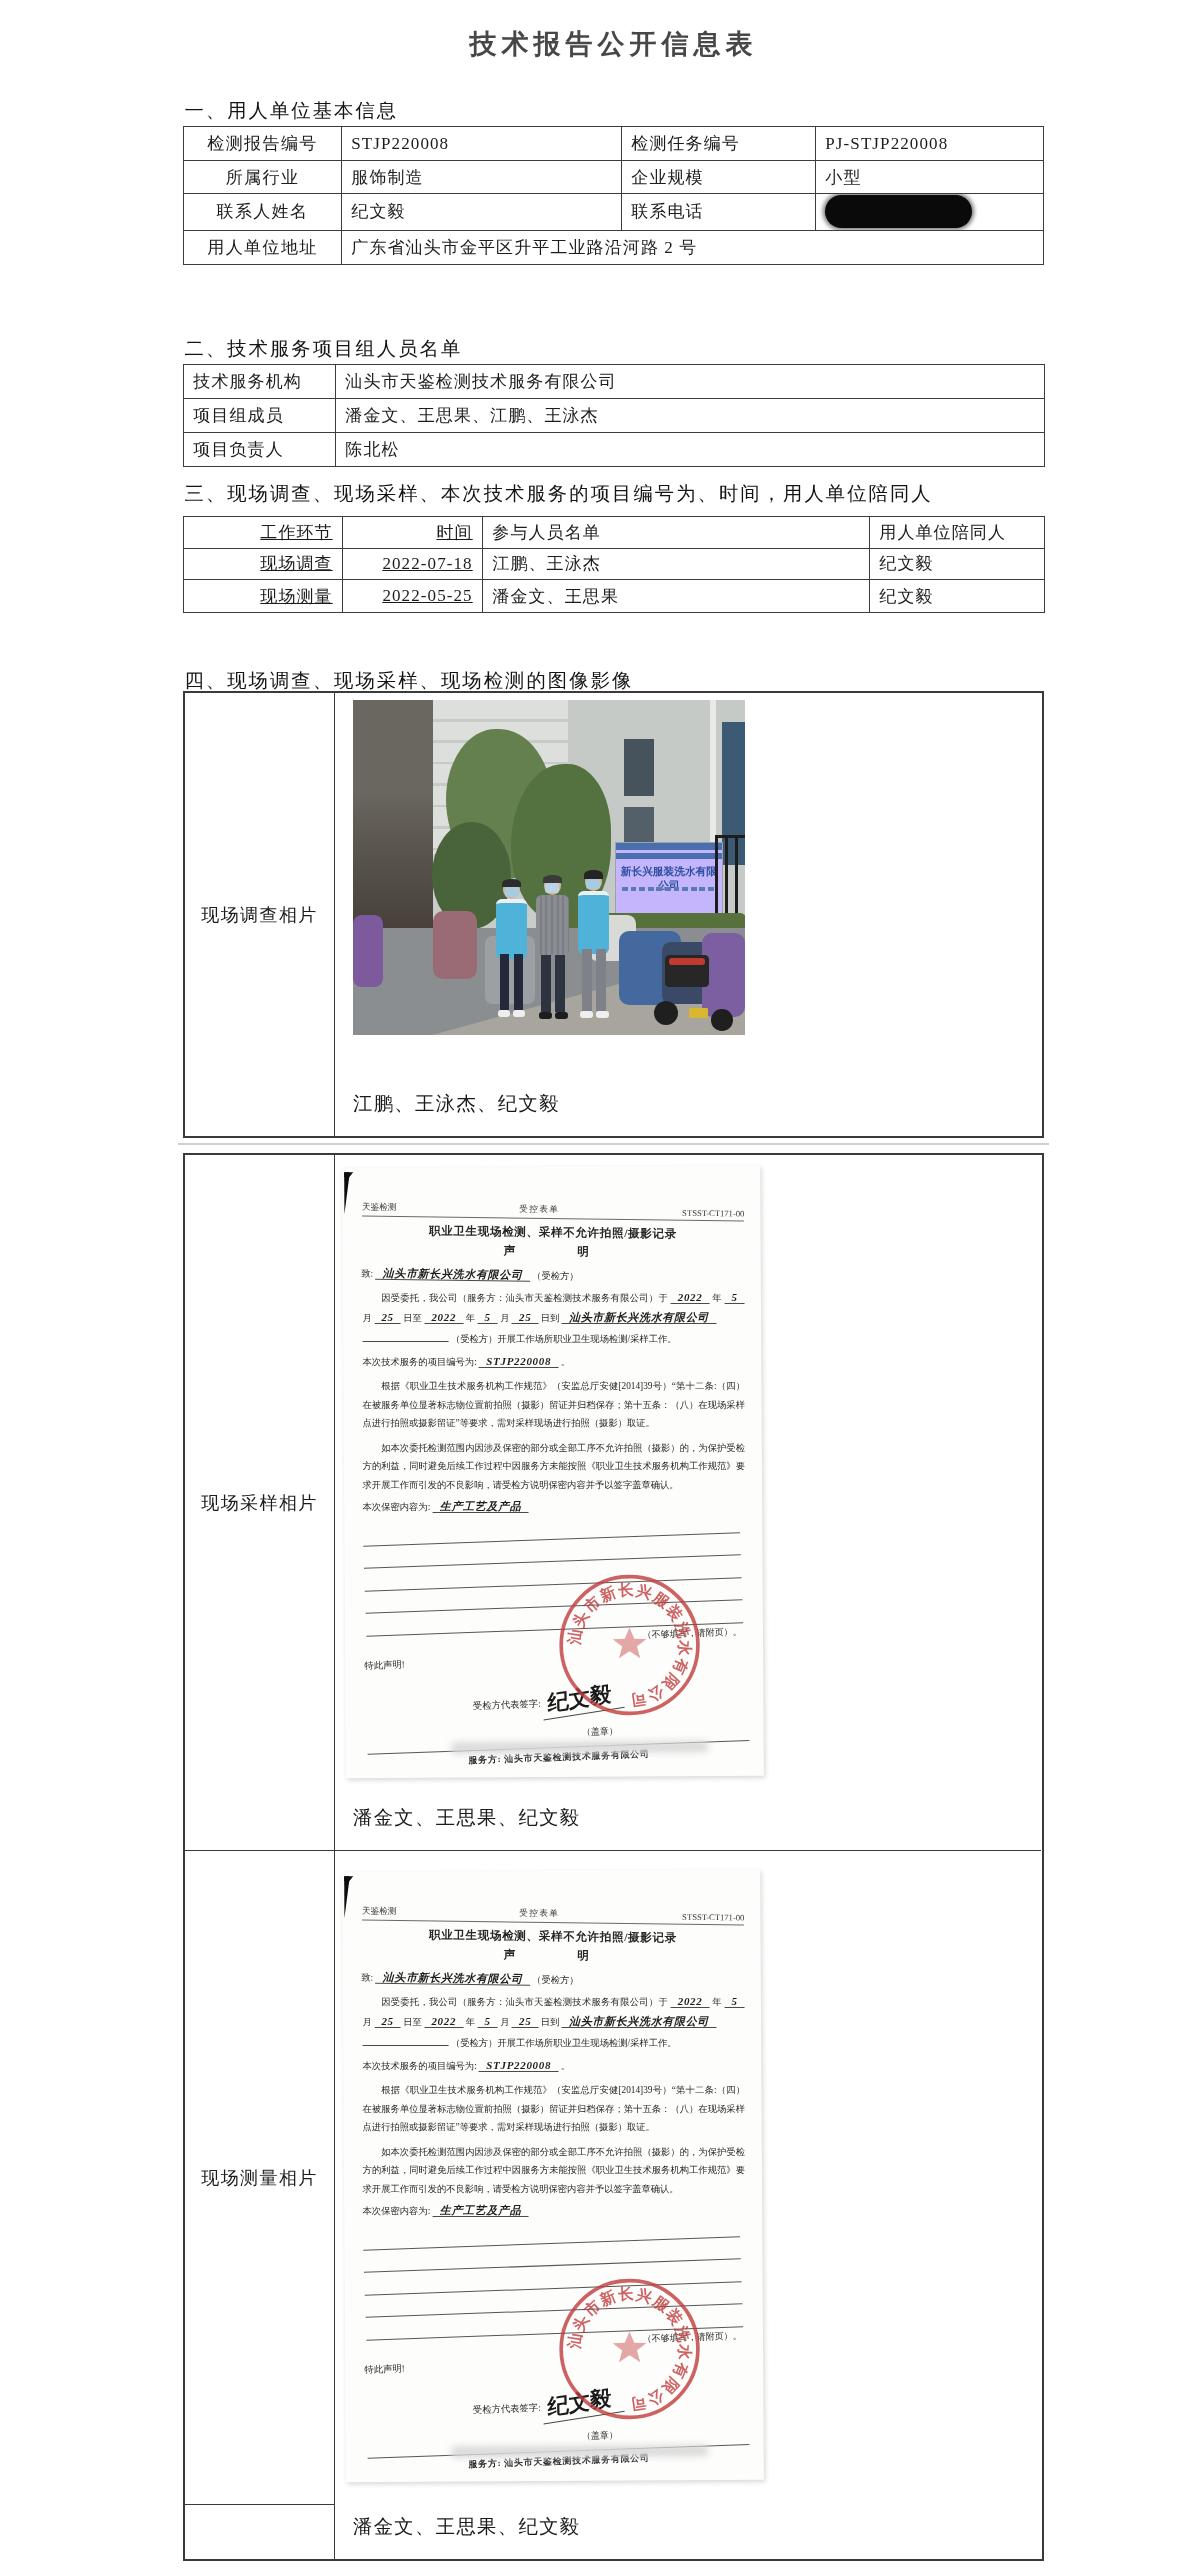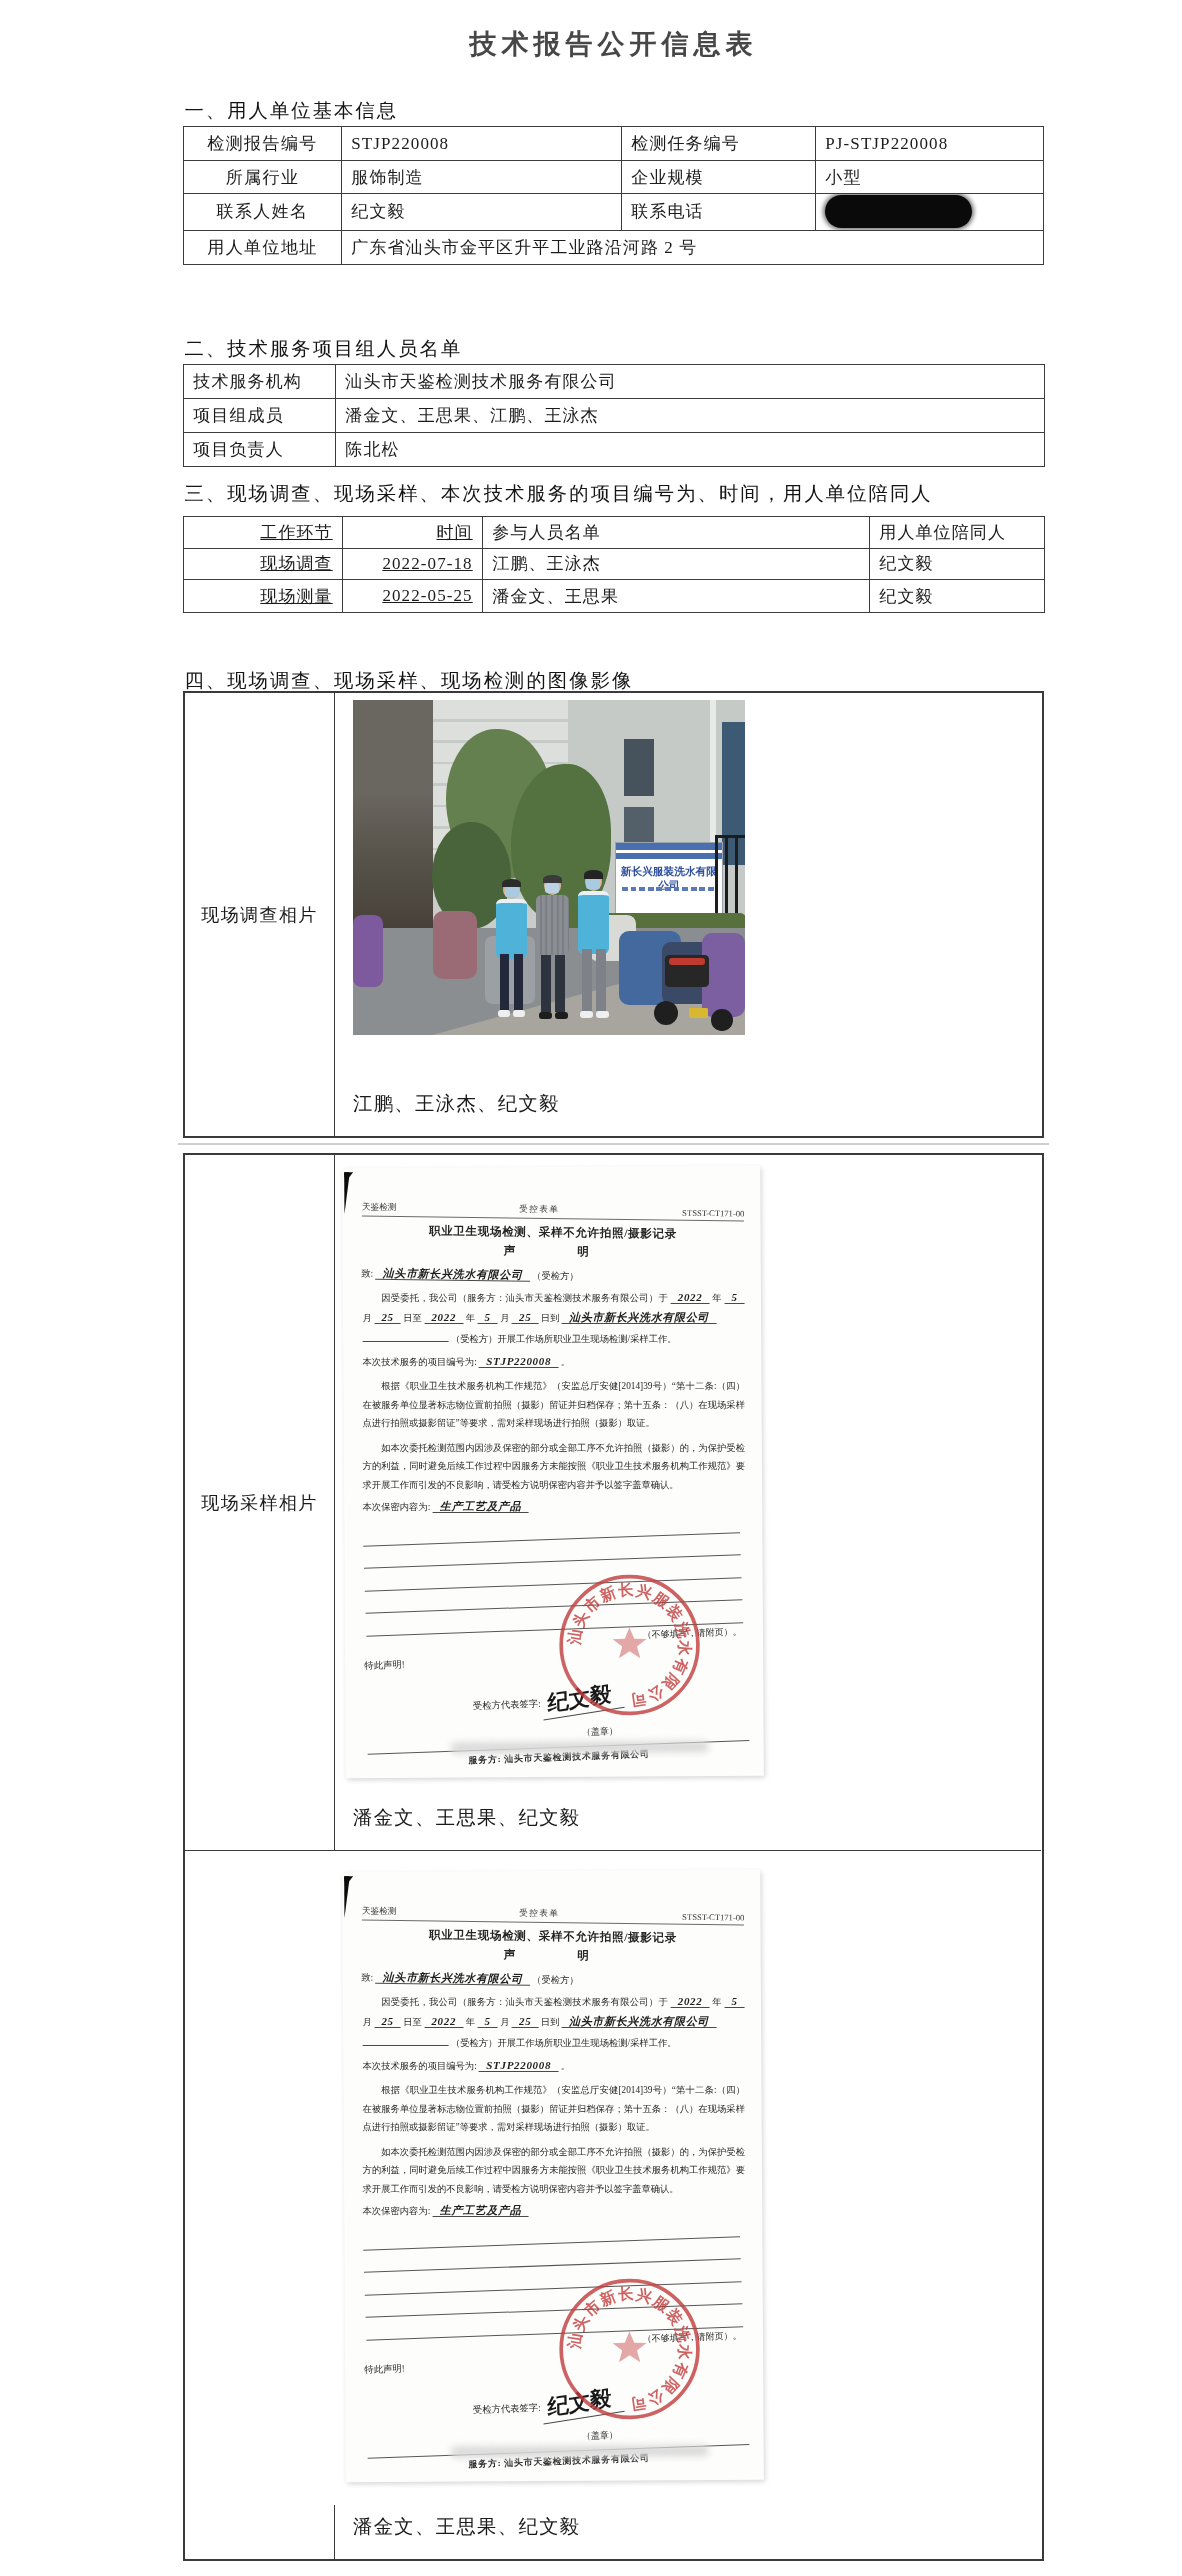--- a/index.html
+++ b/index.html
@@ -164,21 +164,21 @@
         <div style="left:50px;top:0;width:172px;height:154px;background:repeating-linear-gradient(180deg,#dcdfdc 0 18.6px,#c6cbc8 18.6px 21.5px);"></div>
         <div style="left:0;top:0;width:80px;height:231px;background:linear-gradient(180deg,#6a6660 0 40%,#565249 70%,#474039 100%);"></div>
         <div style="left:215px;top:0;width:178px;height:243px;background:#c6cac7;"></div>
         <div style="left:271px;top:39px;width:30px;height:57px;background:#46525c;"></div>
         <div style="left:271px;top:107px;width:30px;height:43px;background:#53606a;"></div>
         <div style="left:369px;top:21.5px;width:23px;height:143px;background:#3c5a74;"></div>
         <div style="left:357px;top:0;width:6.4px;height:243px;background:#e8eae8;"></div>
         <div style="left:93px;top:29px;width:107px;height:150px;background:#63804e;border-radius:48% 52% 45% 55%;"></div>
         <div style="left:158px;top:64px;width:100px;height:158px;background:#547140;border-radius:55% 45% 50% 50%;"></div>
         <div style="left:79px;top:122px;width:79px;height:107px;background:#49643a;border-radius:50%;"></div>
-        <div style="left:262px;top:142px;width:106px;height:80px;background:#ffffff;border:0.7px solid #9aa3ad;">
+        <div style="left:262px;top:142px;width:106px;height:80px;background:#c4b5fd;border:0.7px solid #9aa3ad;">
           <div style="left:0;top:0;width:106px;height:7.2px;background:#4a6fae;"></div>
           <div style="left:0;top:10px;width:106px;height:5.7px;background:#4a6fae;"></div>
           <div style="left:2.9px;top:21.5px;width:100px;font-size:10.7px;font-weight:700;color:#2d4f9e;letter-spacing:0px;text-align:center;">新长兴服装洗水有限公司</div>
           <div style="left:5.7px;top:44px;width:95px;height:4.3px;background:repeating-linear-gradient(90deg,#5a79b5 0 5.7px,transparent 5.7px 8.6px);"></div>
           <div style="left:0;top:72px;width:106px;height:8.6px;background:#4a6fae;"></div>
         </div>
         <div style="left:362px;top:135px;width:31px;height:104px;background:repeating-linear-gradient(90deg,#1d1d1d 0 2.9px,transparent 2.9px 10px);border-top:3.6px solid #1d1d1d;"></div>
         <div style="left:215px;top:213px;width:178px;height:37px;background:#57703c;border-radius:5.7px 5.7px 0 0;"></div>
         <div style="left:0;top:228px;width:392px;height:107px;background:#8b8e90;"></div>
         <div style="left:0;top:228px;width:392px;height:107px;background:#a8a59f;clip-path:polygon(100% 20%,100% 100%,20% 100%);"></div>
@@ -317,20 +317,21 @@
       <circle cx="100" cy="100" r="93" fill="none" stroke="#c13b3b" stroke-width="5"></circle>
       <text font-size="21" fill="#c13b3b" font-weight="bold" letter-spacing="2">
         <textPath href="#arcPath">汕头市新长兴服装洗水有限公司</textPath>
       </text>
       <polygon opacity="0.55" fill="#c13b3b" points="100,76 106.5,91.5 123,92 110,102 114.5,118 100,108.5 85.5,118 90,102 77,92 93.5,91.5"></polygon>
     </svg>
   </div>
 </div>
       <div class="caption">潘金文、王思果、纪文毅</div>
     </div>
+    <div class="gl" style="grid-row:2;grid-column:1;border-bottom:1.4px solid #3a3a3a;">现场测量相片</div>
     <div class="gl" style="grid-row:3;grid-column:1;"></div>
     <div class="gc" style="grid-row:2 / span 2;grid-column:2;">
       <div class="doc-slot" id="doc-slot-2" style="top:20px">
   <div class="sheet">
     <div class="wedge"></div>
     <div class="sheet-inner">
       <div class="warp-top">
         <div class="doc-header">
           <span>天鉴检测</span>
           <span class="hc">受控表单</span>

